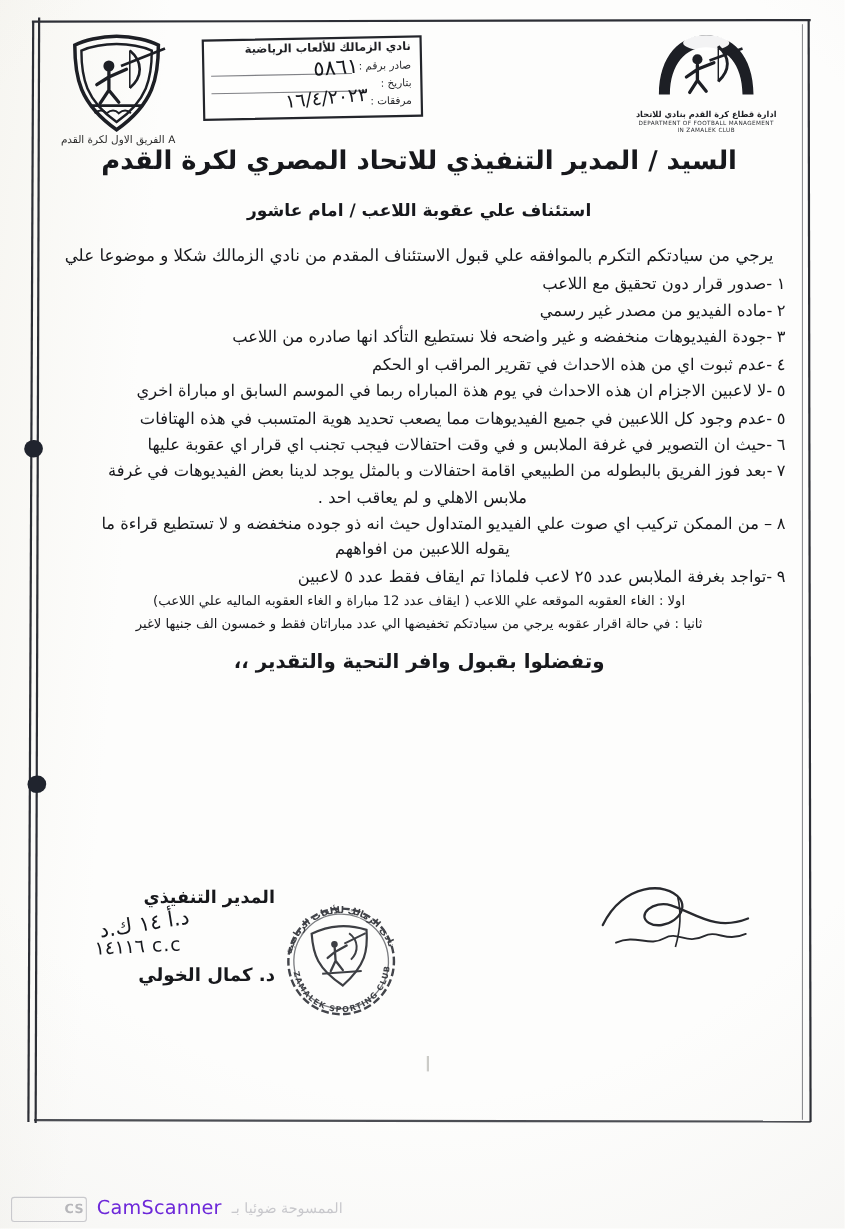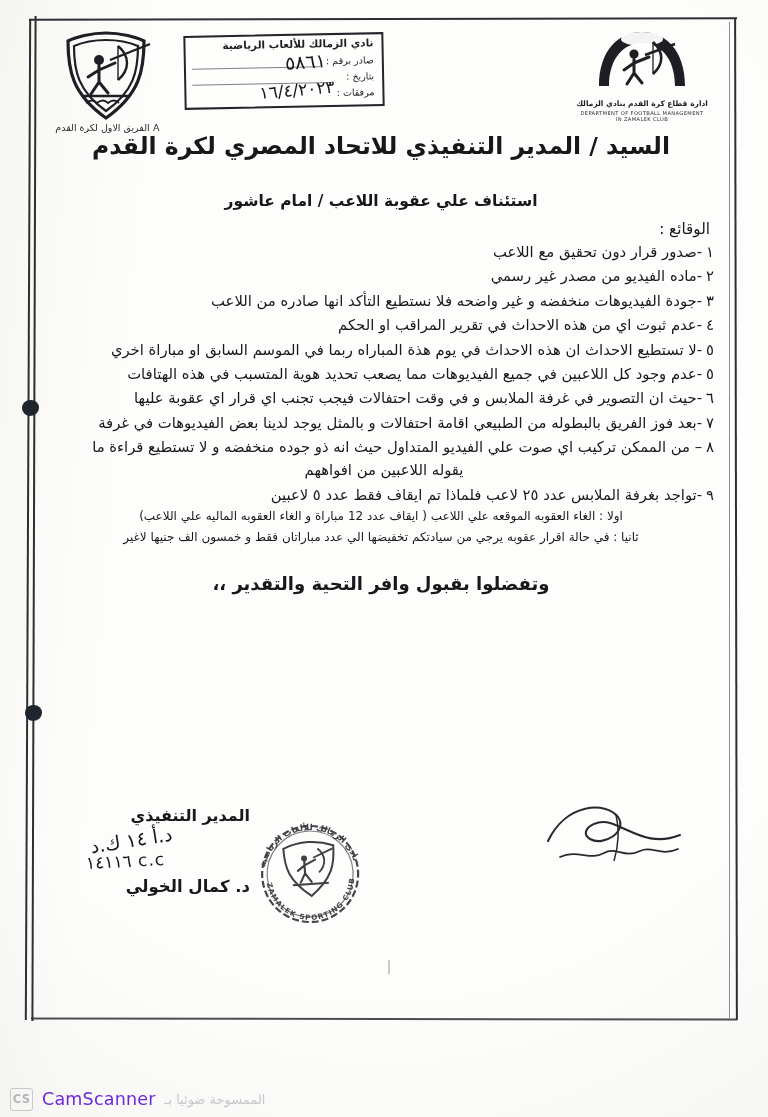--- a/index.html
+++ b/index.html
@@ -167,33 +167,33 @@
     color: #17181c;
     direction: rtl;
     text-align: right;
   }
 
   #addressee-line {
     text-align: center;
     font-size: 23.5px;
     font-weight: bold;
     letter-spacing: .2px;
-    margin-bottom: 32px;
+    margin-bottom: 22px;
   }
   #greeting-line {
     text-align: center;
     font-size: 20.5px;
     font-weight: bold;
     margin-bottom: 22px;
   }
   #subject-line {
     text-align: center;
     font-size: 15.5px;
     font-weight: bold;
-    margin-bottom: 10px;
+    margin-bottom: 20px;
   }
   .para {
     font-size: 15.2px;
     line-height: 1.62;
     text-align: center;
     margin: 0 0 2px 0;
   }
   #facts-heading {
     font-size: 15.2px;
     margin: 4px 0 2px 0;
@@ -244,21 +244,21 @@
   .demand-line {
     font-size: 12px;
     line-height: 1.6;
     text-align: center;
     margin-bottom: 2px;
   }
   #closing-line {
     text-align: center;
     font-size: 18px;
     font-weight: bold;
-    margin-top: 25px;
+    margin-top: 13px;
   }
 
   
   #signature-block {
     position: absolute;
     left: 60px; top: 806px;
     width: 190px;
     direction: rtl;
     color: #17181c;
   }
@@ -328,20 +328,21 @@
     border: 1.6px solid #c9c9cd;
     border-radius: 3px;
     color: #b6b6ba;
     font-size: 11.5px;
     font-weight: bold;
     display: flex;
     align-items: center;
     justify-content: center;
     letter-spacing: .3px;
     flex: 0 0 auto;
+    padding-left: 46px;
   }
   #camscanner-wordmark {
     color: #6d28d9;
     font-size: 17.5px;
     letter-spacing: .2px;
     flex: 0 0 auto;
   }
   #camscanner-arabic {
     color: #c8c8cc;
     font-size: 13px;
@@ -403,35 +404,35 @@
       <svg width="130" height="68" viewBox="0 0 130 68">
         <path d="M22 60 C22 24 42 6 65 6 C88 6 108 24 108 60 L98 60 C98 32 83 17 65 17 C47 17 32 32 32 60 Z" fill="#1d1f25"></path>
         <ellipse cx="65" cy="13" rx="21" ry="7" fill="#ffffff" opacity="0.95"></ellipse>
 
         <circle cx="57" cy="28" r="4.6" fill="#1d1f25"></circle>
         <path d="M57 33 L57 47 M57 37 L47 44 M57 37 L72 31 M57 47 L50 58 M57 47 L65 57" stroke="#1d1f25" stroke-width="3" fill="none" stroke-linecap="round"></path>
         <path d="M76 16 C87 26 87 38 76 48" stroke="#1d1f25" stroke-width="2.6" fill="none"></path>
         <path d="M76 16 L76 48" stroke="#1d1f25" stroke-width="1.3" fill="none"></path>
         <path d="M68 29 L98 18" stroke="#1d1f25" stroke-width="2.4" fill="none"></path>
       </svg>
-      <div id="crest-right-arabic">ادارة قطاع كرة القدم بنادي الزمالك</div>
+      <div id="crest-right-arabic">ادارة قطاع كرة القدم بنادي للاتحاد</div>
       <div id="crest-right-en-1">DEPARTMENT OF FOOTBALL MANAGEMENT</div>
       <div id="crest-right-en-2">IN ZAMALEK CLUB</div>
     </div>
   </div>
 
   <div id="letter-body">
 
     <div id="addressee-line">السيد / المدير التنفيذي للاتحاد المصري لكرة القدم</div>
 
 
     <div id="subject-line">استئناف علي عقوبة اللاعب / امام عاشور</div>
 
-
-    <div id="facts-heading">الوقائع :</div>
+    <p class="para">يرجي من سيادتكم التكرم بالموافقه علي قبول الاستئناف المقدم من نادي الزمالك شكلا و موضوعا علي</p>
+
 
     <ul id="facts-list">
 
       <li>
         <div class="fact-row">
           <span class="fact-num">١</span>
           <span class="fact-text">-صدور قرار دون تحقيق مع اللاعب</span>
         </div>
       </li>
 
@@ -452,21 +453,21 @@
       <li>
         <div class="fact-row">
           <span class="fact-num">٤</span>
           <span class="fact-text">-عدم ثبوت اي من هذه الاحداث في تقرير المراقب او الحكم</span>
         </div>
       </li>
 
       <li>
         <div class="fact-row">
           <span class="fact-num">٥</span>
-          <span class="fact-text">-لا تستطيع الاحداث ان هذه الاحداث في يوم هذة المباراه ربما في الموسم السابق او مباراة اخري</span>
+          <span class="fact-text">-لا لاعبين الاجزام ان هذه الاحداث في يوم هذة المباراه ربما في الموسم السابق او مباراة اخري</span>
         </div>
       </li>
 
       <li>
         <div class="fact-row">
           <span class="fact-num">٥</span>
           <span class="fact-text">-عدم وجود كل اللاعبين في جميع الفيديوهات مما يصعب تحديد هوية المتسبب في هذه الهتافات</span>
         </div>
       </li>
 
@@ -475,20 +476,21 @@
           <span class="fact-num">٦</span>
           <span class="fact-text">-حيث ان التصوير في غرفة الملابس و في وقت احتفالات فيجب تجنب اي قرار اي عقوبة عليها</span>
         </div>
       </li>
 
       <li>
         <div class="fact-row">
           <span class="fact-num">٧</span>
           <span class="fact-text">-بعد فوز الفريق بالبطوله من الطبيعي اقامة احتفالات و بالمثل يوجد لدينا بعض الفيديوهات في غرفة</span>
         </div>
+        <div class="fact-text indent-wrap">ملابس الاهلي و لم يعاقب احد .</div>
       </li>
 
       <li>
         <div class="fact-row">
           <span class="fact-num">٨</span>
           <span class="fact-text">– من الممكن تركيب اي صوت علي الفيديو المتداول حيث انه ذو جوده منخفضه و لا تستطيع قراءة ما</span>
         </div>
         <div class="fact-text indent-wrap">يقوله اللاعبين من افواههم</div>
       </li>
 

